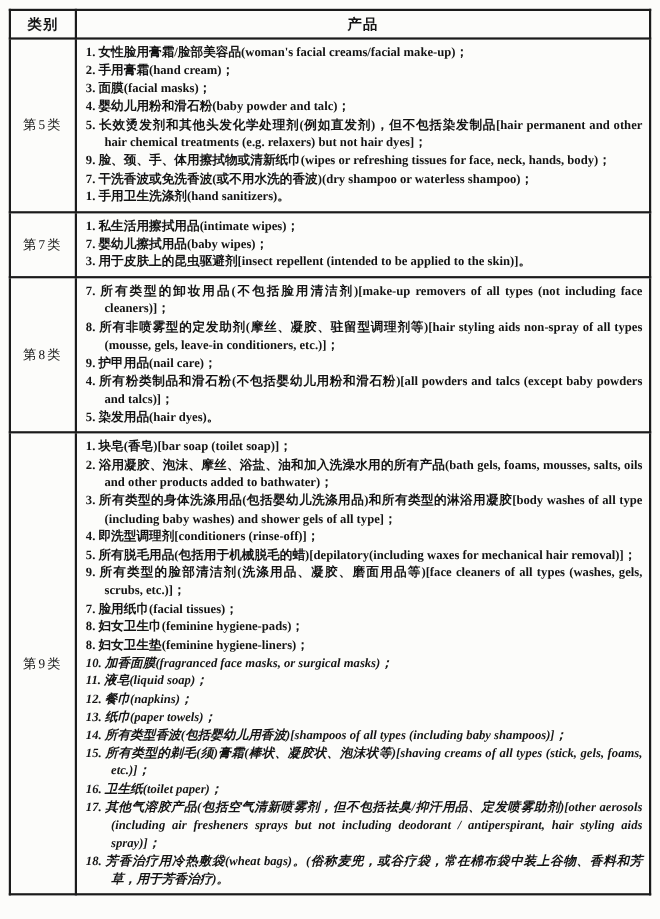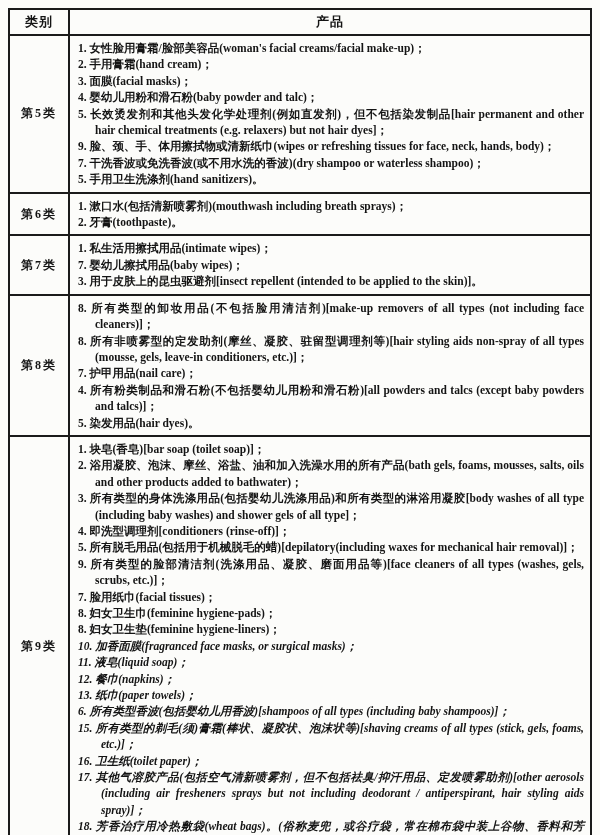--- a/index.html
+++ b/index.html
@@ -33,21 +33,21 @@
   th {
     font-size: 13px;
     font-weight: bold;
     padding: 3px 2px;
     text-align: center;
     letter-spacing: 1px;
   }
   td.cat {
     text-align: center;
     vertical-align: middle;
-    font-weight: bold;
+    font-weight: normal;
     font-size: 12px;
     letter-spacing: 2px;
     white-space: nowrap;
     padding: 2px 0;
   }
   td.items {
     vertical-align: middle;
     padding: 4px 6px 4px 8px;
     margin-left: 13px;
   }
@@ -81,65 +81,58 @@
       <tr>
         <td class="cat">第5类</td>
         <td class="items">
           <div class="item">1. 女性脸用膏霜/脸部美容品(woman's facial creams/facial make-up)；</div>
           <div class="item">2. 手用膏霜(hand cream)；</div>
           <div class="item">3. 面膜(facial masks)；</div>
           <div class="item">4. 婴幼儿用粉和滑石粉(baby powder and talc)；</div>
           <div class="item">5. 长效烫发剂和其他头发化学处理剂(例如直发剂)，但不包括染发制品[hair permanent and other hair chemical treatments (e.g. relaxers) but not hair dyes]；</div>
           <div class="item">9. 脸、颈、手、体用擦拭物或清新纸巾(wipes or refreshing tissues for face, neck, hands, body)；</div>
           <div class="item">7. 干洗香波或免洗香波(或不用水洗的香波)(dry shampoo or waterless shampoo)；</div>
-          <div class="item">5. 手用卫生洗涤剂(hand sanitizers)。</div>
-        </td>
-      </tr>
-      <tr>
-        <td class="cat">第6类</td>
-        <td class="items">
-          <div class="item">1. 漱口水(包括清新喷雾剂)(mouthwash including breath sprays)；</div>
-          <div class="item">2. 牙膏(toothpaste)。</div>
+          <div class="item">1. 手用卫生洗涤剂(hand sanitizers)。</div>
         </td>
       </tr>
       <tr>
         <td class="cat">第7类</td>
         <td class="items">
           <div class="item">1. 私生活用擦拭用品(intimate wipes)；</div>
           <div class="item">7. 婴幼儿擦拭用品(baby wipes)；</div>
           <div class="item">3. 用于皮肤上的昆虫驱避剂[insect repellent (intended to be applied to the skin)]。</div>
         </td>
       </tr>
       <tr>
         <td class="cat">第8类</td>
         <td class="items">
-          <div class="item">8. 所有类型的卸妆用品(不包括脸用清洁剂)[make-up removers of all types (not including face cleaners)]；</div>
+          <div class="item">7. 所有类型的卸妆用品(不包括脸用清洁剂)[make-up removers of all types (not including face cleaners)]；</div>
           <div class="item">8. 所有非喷雾型的定发助剂(摩丝、凝胶、驻留型调理剂等)[hair styling aids non-spray of all types (mousse, gels, leave-in conditioners, etc.)]；</div>
-          <div class="item">7. 护甲用品(nail care)；</div>
+          <div class="item">9. 护甲用品(nail care)；</div>
           <div class="item">4. 所有粉类制品和滑石粉(不包括婴幼儿用粉和滑石粉)[all powders and talcs (except baby powders and talcs)]；</div>
           <div class="item">5. 染发用品(hair dyes)。</div>
         </td>
       </tr>
       <tr>
         <td class="cat">第9类</td>
         <td class="items">
           <div class="item">1. 块皂(香皂)[bar soap (toilet soap)]；</div>
           <div class="item">2. 浴用凝胶、泡沫、摩丝、浴盐、油和加入洗澡水用的所有产品(bath gels, foams, mousses, salts, oils and other products added to bathwater)；</div>
           <div class="item">3. 所有类型的身体洗涤用品(包括婴幼儿洗涤用品)和所有类型的淋浴用凝胶[body washes of all type (including baby washes) and shower gels of all type]；</div>
           <div class="item">4. 即洗型调理剂[conditioners (rinse-off)]；</div>
           <div class="item">5. 所有脱毛用品(包括用于机械脱毛的蜡)[depilatory(including waxes for mechanical hair removal)]；</div>
           <div class="item">9. 所有类型的脸部清洁剂(洗涤用品、凝胶、磨面用品等)[face cleaners of all types (washes, gels, scrubs, etc.)]；</div>
           <div class="item">7. 脸用纸巾(facial tissues)；</div>
           <div class="item">8. 妇女卫生巾(feminine hygiene-pads)；</div>
           <div class="item">8. 妇女卫生垫(feminine hygiene-liners)；</div>
           <div class="item d2">10. 加香面膜(fragranced face masks, or surgical masks)；</div>
           <div class="item d2">11. 液皂(liquid soap)；</div>
           <div class="item d2">12. 餐巾(napkins)；</div>
           <div class="item d2">13. 纸巾(paper towels)；</div>
-          <div class="item d2">6. 所有类型香波(包括婴幼儿用香波)[shampoos of all types (including baby shampoos)]；</div>
+          <div class="item d2">14. 所有类型香波(包括婴幼儿用香波)[shampoos of all types (including baby shampoos)]；</div>
           <div class="item d2">15. 所有类型的剃毛(须)膏霜(棒状、凝胶状、泡沫状等)[shaving creams of all types (stick, gels, foams, etc.)]；</div>
           <div class="item d2">16. 卫生纸(toilet paper)；</div>
           <div class="item d2">17. 其他气溶胶产品(包括空气清新喷雾剂，但不包括祛臭/抑汗用品、定发喷雾助剂)[other aerosols (including air fresheners sprays but not including deodorant / antiperspirant, hair styling aids spray)]；</div>
           <div class="item d2">18. 芳香治疗用冷热敷袋(wheat bags)。(俗称麦兜，或谷疗袋，常在棉布袋中装上谷物、香料和芳草，用于芳香治疗)。</div>
         </td>
       </tr>
     </tbody>
   </table>
 </div>
 

